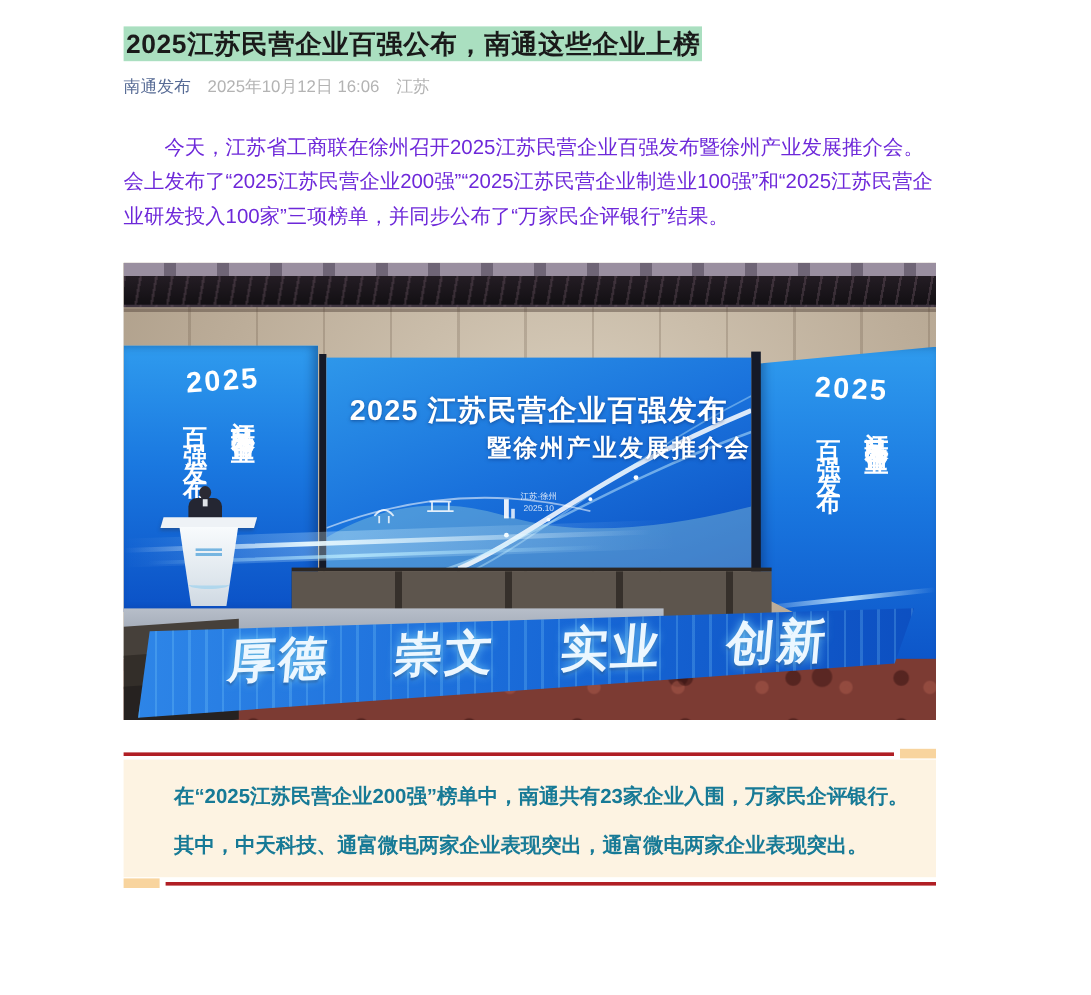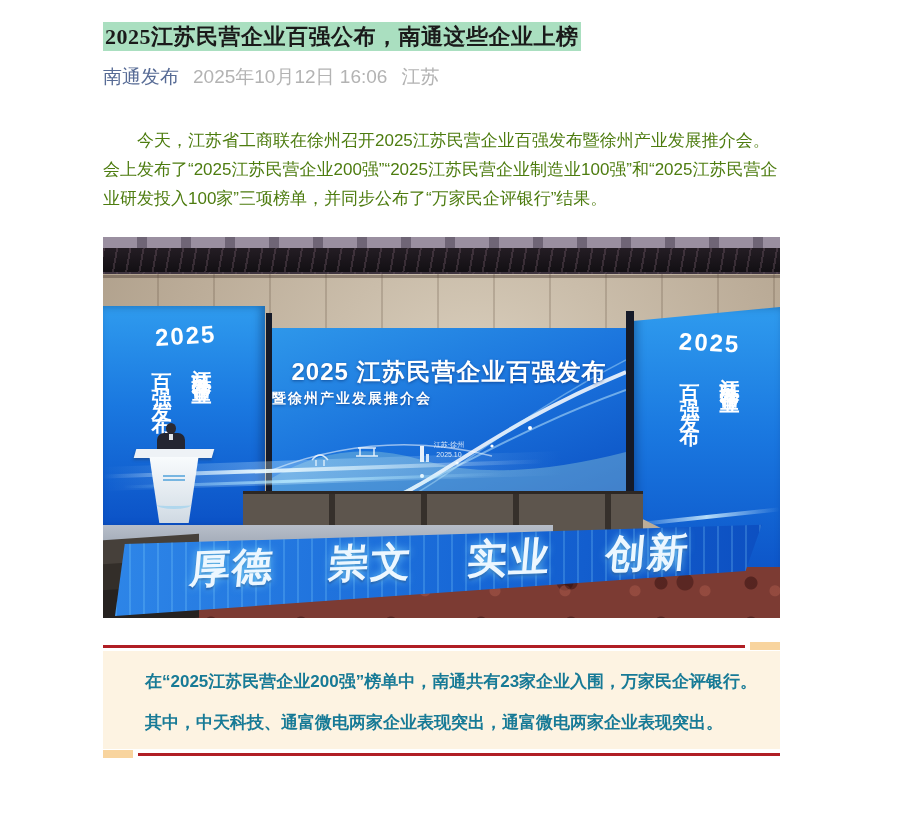--- a/index.html
+++ b/index.html
@@ -3,25 +3,25 @@
 <meta charset="utf-8">
 <style>
   * { margin:0; padding:0; box-sizing:border-box; }
   html,body { background:#fff; }
   body { font-family:"Liberation Sans","DejaVu Sans",sans-serif; }
   .page { position:relative; width:909px; height:829px; background:#fff; overflow:hidden; }
   .content { position:absolute; left:103px; top:0; width:677px; }
 
   
   h1.title { margin-top:20px; font-size:22px; line-height:34px; font-weight:700; color:#1a1a1a; letter-spacing:.5px; }
-  h1.title mark { background:#aadfc0; color:#1a1a1a; padding:2px 2px;font-family:Liberation Serif, serif; }
-  .byline { margin-top:10px; display:flex; align-items:flex-start; gap:14px; font-size:19px; }
+  h1.title mark { background:#aadfc0; color:#1a1a1a; padding:2px 2px; }
+  .byline { margin-top:10px; display:flex; align-items:flex-start; gap:14px; font-size:14px; }
   .byline .source { color:#576b95; cursor:pointer; }
   .byline .date, .byline .loc { color:#b3b3b3; }
-  p.body-p { margin-top:36px; font-size:17px; line-height:29px; color:#4d7c0f; text-indent:2em; }
+  p.body-p { margin-top:26px; font-size:17px; line-height:29px; color:#6d28d9; text-indent:2em; }
 
   
   .photo { position:relative; margin-top:24px; width:677px; height:381px; overflow:hidden;
            background:radial-gradient(ellipse at 55% 32%, #d8cdbb 0%, #bcad99 55%, #a4947f 100%); }
   .wall-seams { position:absolute; inset:0;
            background:repeating-linear-gradient(90deg, transparent 0 54px, rgba(90,72,56,.22) 54px 56px); }
   .ceiling-top { position:absolute; left:0; top:0; width:100%; height:11px;
            background:repeating-linear-gradient(90deg, #9a8fa0 0 34px, #6f6576 34px 44px); }
   .ceiling-dark { position:absolute; left:0; top:11px; width:100%; height:26px;
            background:repeating-linear-gradient(100deg, rgba(140,112,128,.28) 0 2px, transparent 2px 13px),
@@ -41,24 +41,24 @@
   .panel-left .vcol.big { left:46px; top:52px; }
   .panel-left .vcol.small { left:86px; top:48px; }
   .panel-right .vcol.big { left:44px; top:62px; }
   .panel-right .vcol.small { left:84px; top:56px; }
   .panel-streak { position:absolute; left:0; width:100%; height:4px; border-radius:3px;
                   background:linear-gradient(90deg, rgba(190,235,255,0), rgba(210,240,255,.85), rgba(190,235,255,0)); }
 
   .screen-frame-l { position:absolute; left:163px; top:76px; width:6px; height:180px; background:#151a28; }
   .screen-frame-r { position:absolute; left:523px; top:74px; width:8px; height:206px; background:#151a28; }
   .screen { position:absolute; left:169px; top:79px; width:354px; height:176px; overflow:hidden;
-            background:linear-gradient(160deg,#2e97ea 0%, #1a72dc 50%, #0b4fc2 100%);margin-top:12px; }
+            background:linear-gradient(160deg,#2e97ea 0%, #1a72dc 50%, #0b4fc2 100%); }
   .screen-deco { position:absolute; left:0; top:0; }
   .screen-t1 { position:absolute; left:0; top:28px; width:100%; text-align:center; color:#fff; font-weight:700; font-size:24px; letter-spacing:1px; text-shadow:0 1px 3px rgba(0,30,90,.5); }
-  .screen-t2 { position:absolute; left:0; top:62px; width:100%; text-align:left; color:#fff; font-weight:700; font-size:14px; letter-spacing:2px; text-shadow:0 1px 3px rgba(0,30,90,.5); }
+  .screen-t2 { position:absolute; left:0; top:62px; width:100%; text-align:right; color:#fff; font-weight:700; font-size:20px; letter-spacing:2px; text-shadow:0 1px 3px rgba(0,30,90,.5); }
   .screen-sub { position:absolute; left:0; top:112px; width:100%; text-align:center; color:rgba(255,255,255,.85); font-size:7px; line-height:10px; }
 
   .stage-front { position:absolute; left:140px; top:254px; width:400px; height:48px;
                  background:repeating-linear-gradient(90deg,#5d554d 0 86px, #36302b 86px 92px);
                  border-top:3px solid #2c2724; }
   .stage-floor { position:absolute; left:0; top:288px; width:450px; height:52px;
                  background:linear-gradient(180deg,#b7bec9 0%, #97a0ae 60%, #7e8795 100%); }
   .carpet { position:absolute; left:0; top:330px; width:677px; height:51px; background-color:#7c3b33;
             background-image:radial-gradient(circle at 20% 40%, rgba(40,10,10,.45) 0 6px, transparent 7px),
                              radial-gradient(circle at 60% 70%, rgba(170,90,75,.5) 0 5px, transparent 6px),

